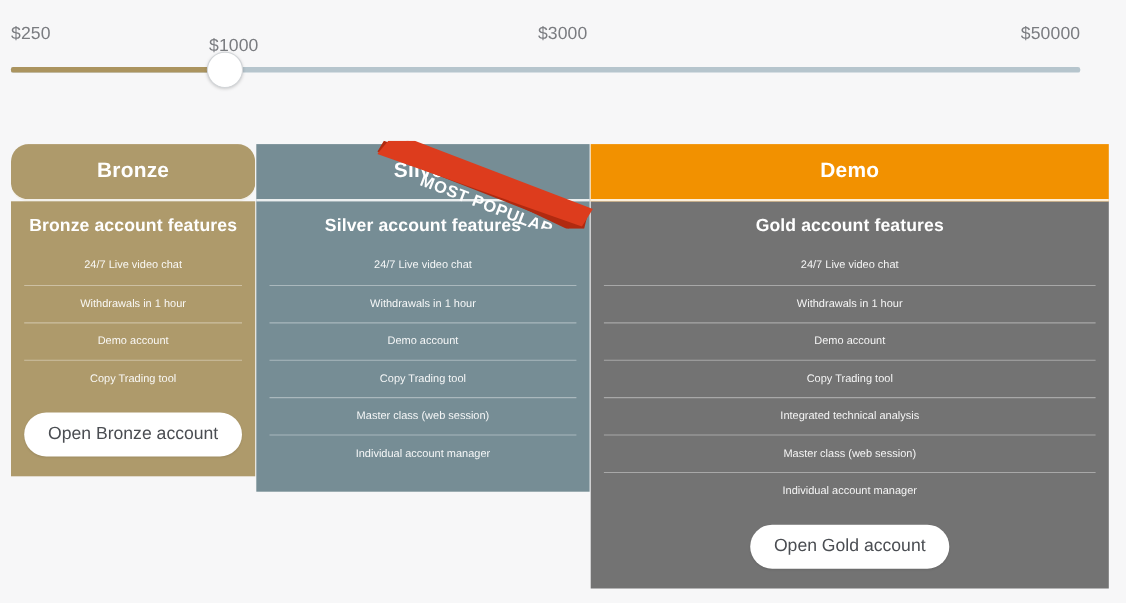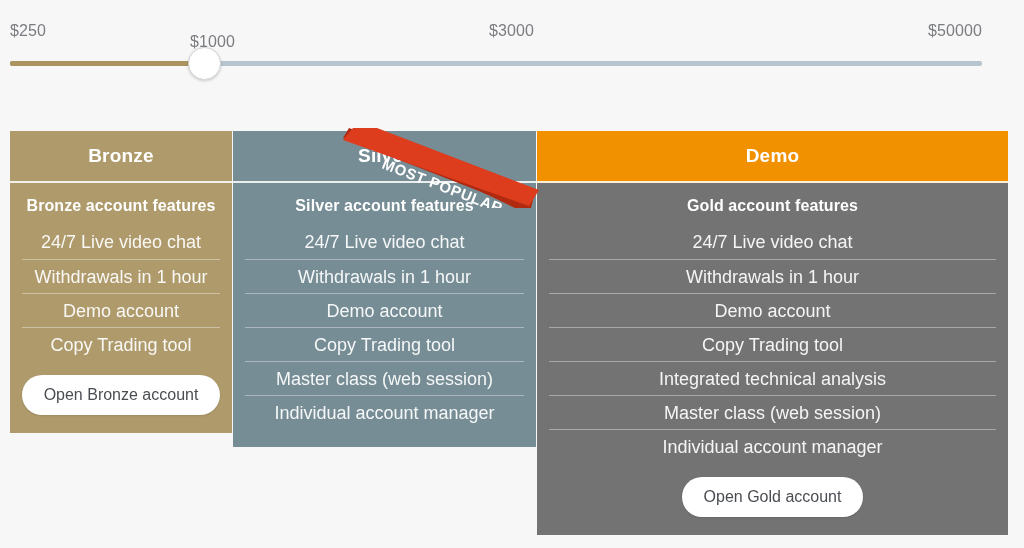--- a/index.html
+++ b/index.html
@@ -111,21 +111,21 @@
     margin-bottom: 10px;
     letter-spacing: .1px;
   }
   .feature-list {
     list-style: none;
     width: 100%;
   }
   .feature-item {
     text-align: center;
     color: rgba(255,255,255,.93);
-    font-size: 18px;
+    font-size: 10px;
     line-height: 34px;
     height: 34px;
     border-top: 1px solid rgba(255,255,255,.38);
   }
   .feature-item:first-child { border-top: none; }
 
   .open-btn {
     margin-top: 14px;
     background: #ffffff;
     border: none;
@@ -182,21 +182,21 @@
   <div class="slider-track-wrap">
     <div class="slider-track" style="background: rgb(182, 197, 205);"></div>
     <div class="slider-fill" id="slider-fill" style="width: 20%; background: rgb(171, 148, 95);"></div>
     <div class="slider-thumb" id="slider-thumb" style="left: 20%; background: rgb(255, 255, 255);"></div>
   </div>
 </div>
 
 <div class="cards">
 
   <div class="card" id="card-bronze">
-    <div class="card-head" style="background: rgb(174, 154, 107);">
+    <div class="card-head" style="background: rgb(174, 154, 107); border-radius: 16px;">
       <span class="card-head-title">Bronze</span>
     </div>
     <div class="card-body" style="background: rgb(174, 154, 107);">
       <div class="features-title">Bronze account features</div>
       <ul class="feature-list" id="features-bronze">
           <li class="feature-item">24/7 Live video chat</li>
           <li class="feature-item">Withdrawals in 1 hour</li>
           <li class="feature-item">Demo account</li>
           <li class="feature-item">Copy Trading tool</li>
         </ul>

